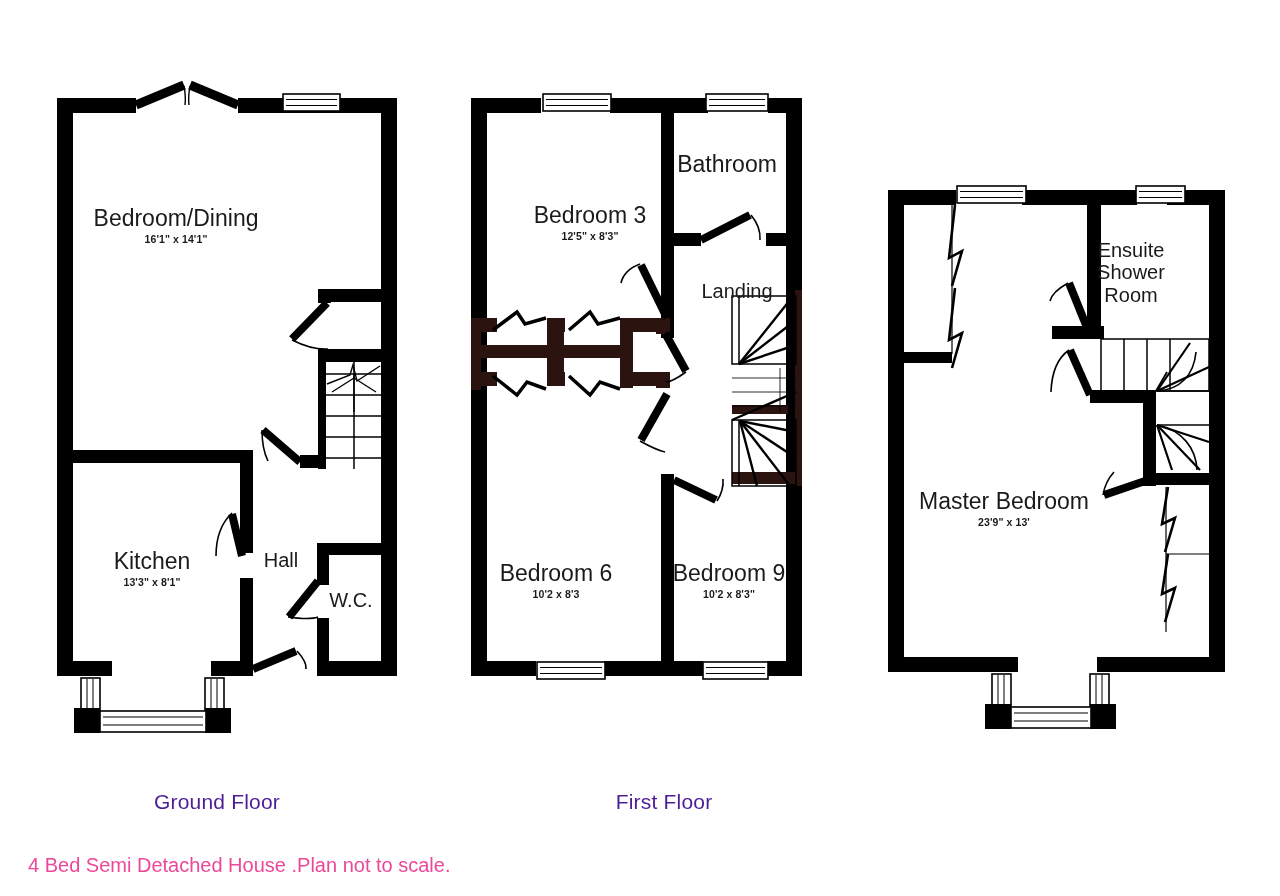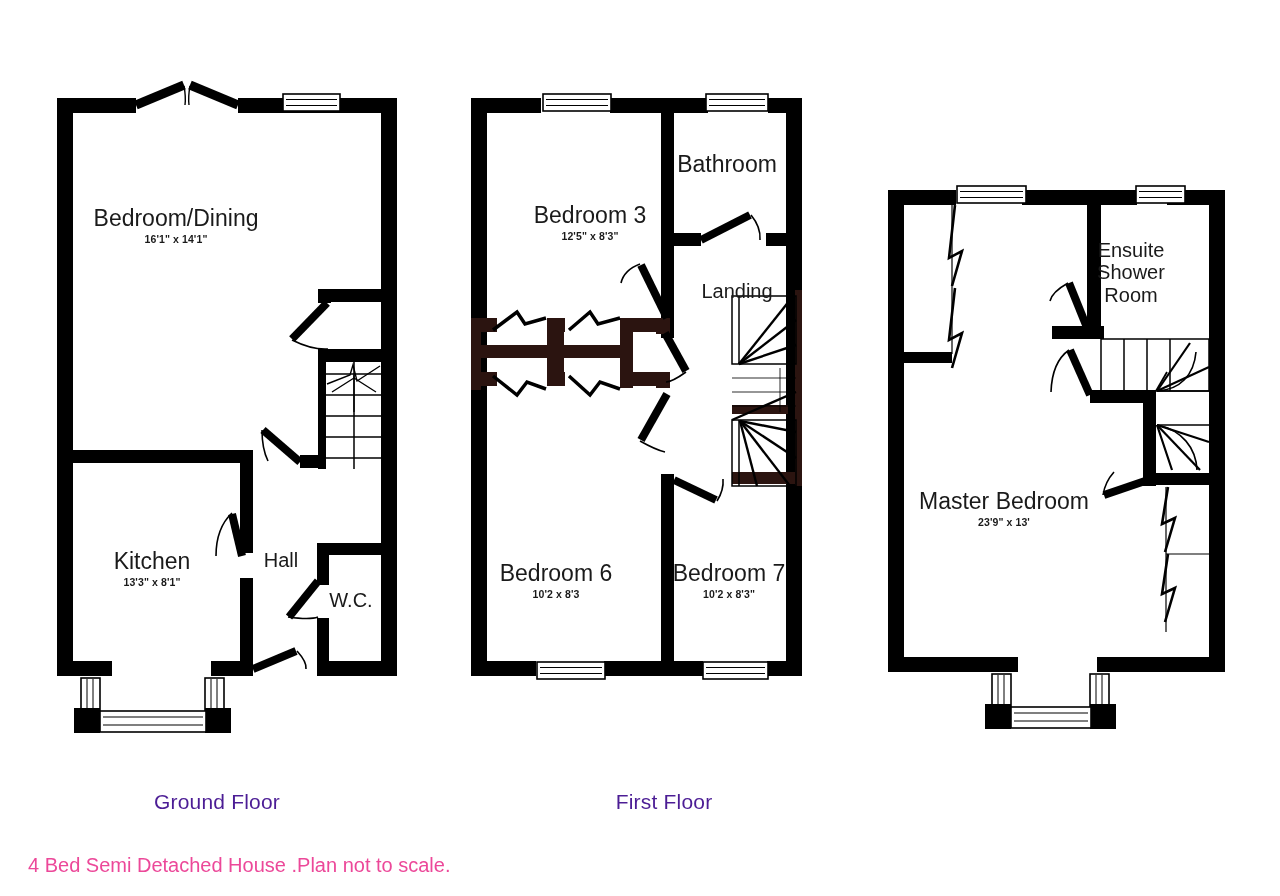--- a/index.html
+++ b/index.html
@@ -378,21 +378,21 @@
     <div class="room-name">Bathroom</div>
   </div>
   <div class="room-label" style="left:737px;top:252px;margin-top:28px;">
     <div class="room-name small">Landing</div>
   </div>
   <div class="room-label" style="left:556px;top:561px;">
     <div class="room-name">Bedroom 6</div>
     <div class="room-dims">10'2 x 8'3</div>
   </div>
   <div class="room-label" style="left:729px;top:561px;">
-    <div class="room-name">Bedroom 7</div>
+    <div class="room-name">Bedroom 9</div>
     <div class="room-dims">10'2  x 8'3"</div>
   </div>
 
   <div class="room-label" style="left:1004px;top:489px;">
     <div class="room-name">Master Bedroom</div>
     <div class="room-dims">23'9" x 13'</div>
   </div>
   <div class="room-label room-multiline" style="left:1131px;top:239px;text-align:center;">
     <span class="room-name small">Ensuite</span>
     <span class="room-name small">Shower</span>

